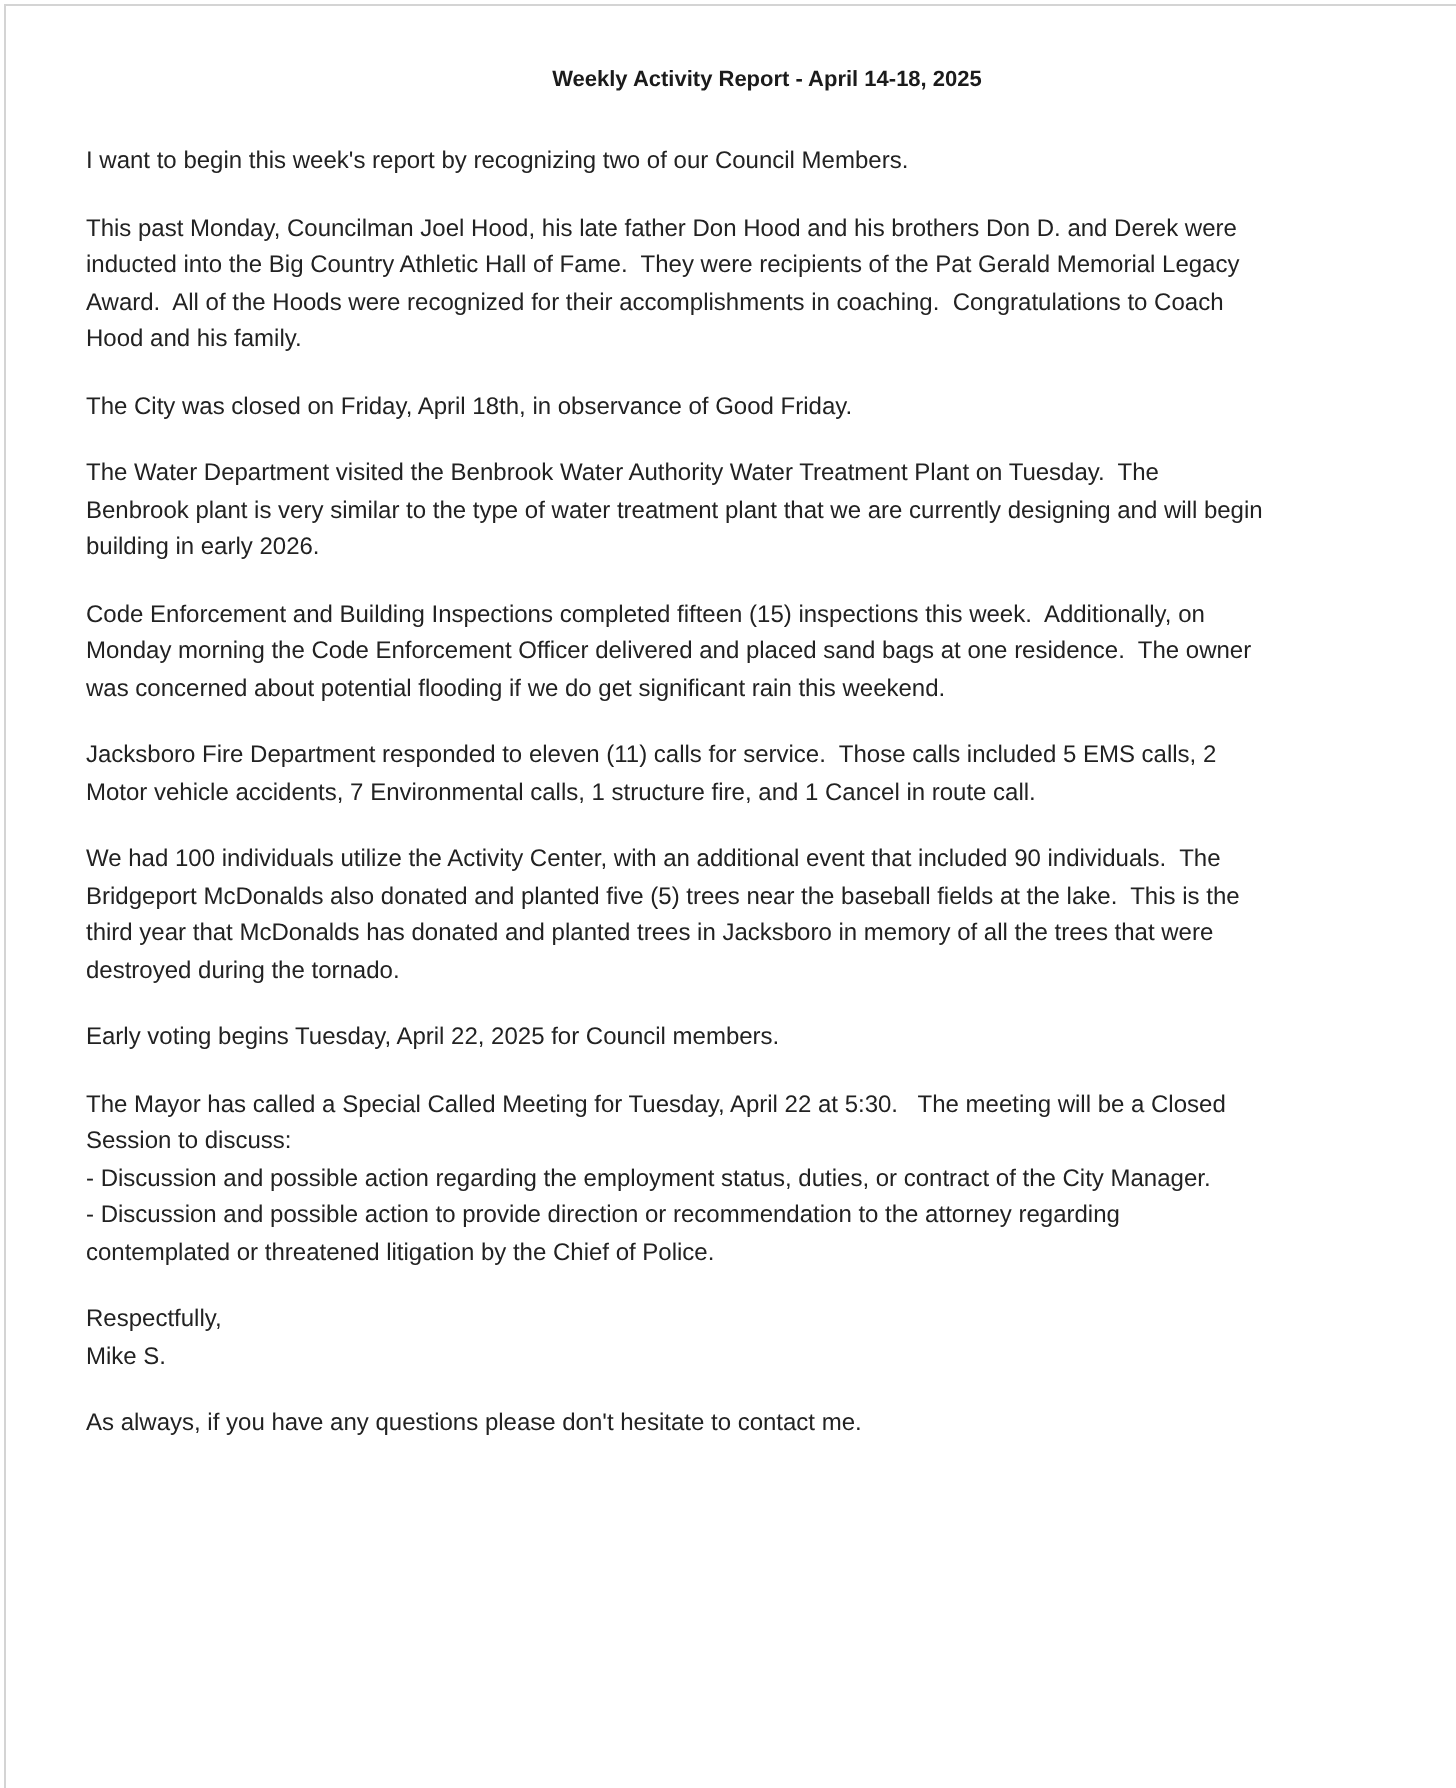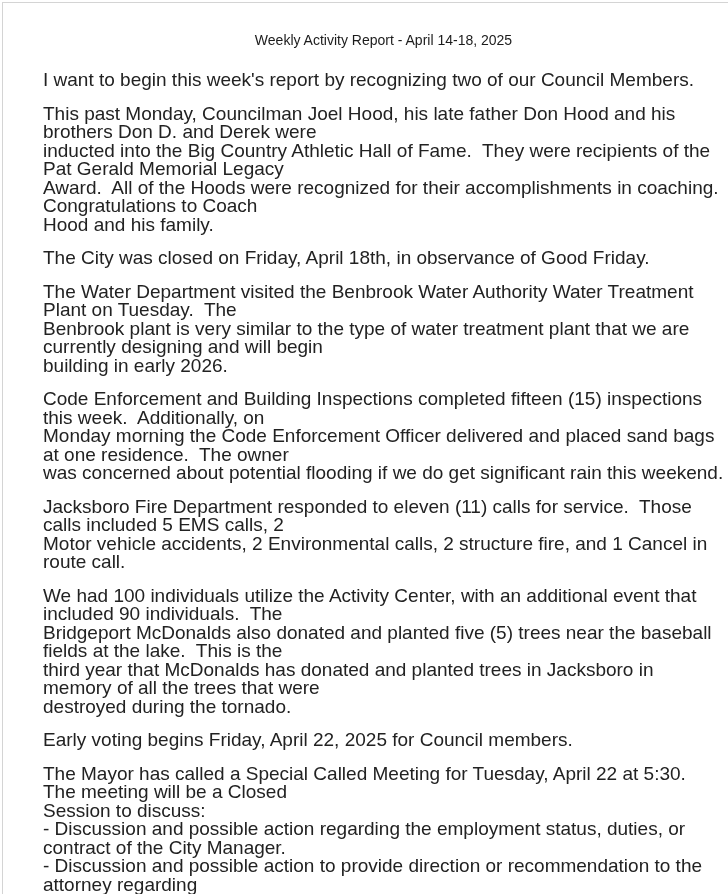--- a/index.html
+++ b/index.html
@@ -18,29 +18,29 @@
     height: 892px;
     background: #ffffff;
     border-top: 1px solid #d4d4d4;
     border-left: 1px solid #d4d4d4;
   }
   .content {
     padding: 26px 4px 0 40px;
     color: #222222;
   }
   .title {
-    font-size: 14px;
-    font-weight: normal;
+    font-size: 11px;
+    font-weight: bold;
     line-height: 22px;
     text-align: center;
     color: #1b1b1b;
     margin: 0 0 20px 0;
   }
   .para {
-    font-size: 19px;
+    font-size: 12px;
     line-height: 18.5px;
     white-space: pre-wrap;
     margin: 0 0 15px 0;
     color: #222222;
   }
 </style>
 </head>
 <body>
 
 <div class="page">
@@ -53,26 +53,26 @@
 Award.  All of the Hoods were recognized for their accomplishments in coaching.  Congratulations to Coach
 Hood and his family.</p>
         <p class="para">The City was closed on Friday, April 18th, in observance of Good Friday.</p>
         <p class="para">The Water Department visited the Benbrook Water Authority Water Treatment Plant on Tuesday.  The
 Benbrook plant is very similar to the type of water treatment plant that we are currently designing and will begin
 building in early 2026.</p>
         <p class="para">Code Enforcement and Building Inspections completed fifteen (15) inspections this week.  Additionally, on
 Monday morning the Code Enforcement Officer delivered and placed sand bags at one residence.  The owner
 was concerned about potential flooding if we do get significant rain this weekend.</p>
         <p class="para">Jacksboro Fire Department responded to eleven (11) calls for service.  Those calls included 5 EMS calls, 2
-Motor vehicle accidents, 2 Environmental calls, 2 structure fire, and 1 Cancel in route call.</p>
+Motor vehicle accidents, 7 Environmental calls, 1 structure fire, and 1 Cancel in route call.</p>
         <p class="para">We had 100 individuals utilize the Activity Center, with an additional event that included 90 individuals.  The
 Bridgeport McDonalds also donated and planted five (5) trees near the baseball fields at the lake.  This is the
 third year that McDonalds has donated and planted trees in Jacksboro in memory of all the trees that were
 destroyed during the tornado.</p>
-        <p class="para">Early voting begins Friday, April 22, 2025 for Council members.</p>
+        <p class="para">Early voting begins Tuesday, April 22, 2025 for Council members.</p>
         <p class="para">The Mayor has called a Special Called Meeting for Tuesday, April 22 at 5:30.   The meeting will be a Closed
 Session to discuss:
 - Discussion and possible action regarding the employment status, duties, or contract of the City Manager.
 - Discussion and possible action to provide direction or recommendation to the attorney regarding
 contemplated or threatened litigation by the Chief of Police.</p>
         <p class="para">Respectfully,
 Mike S.</p>
         <p class="para">As always, if you have any questions please don't hesitate to contact me.</p>
       </div>
   </div>

